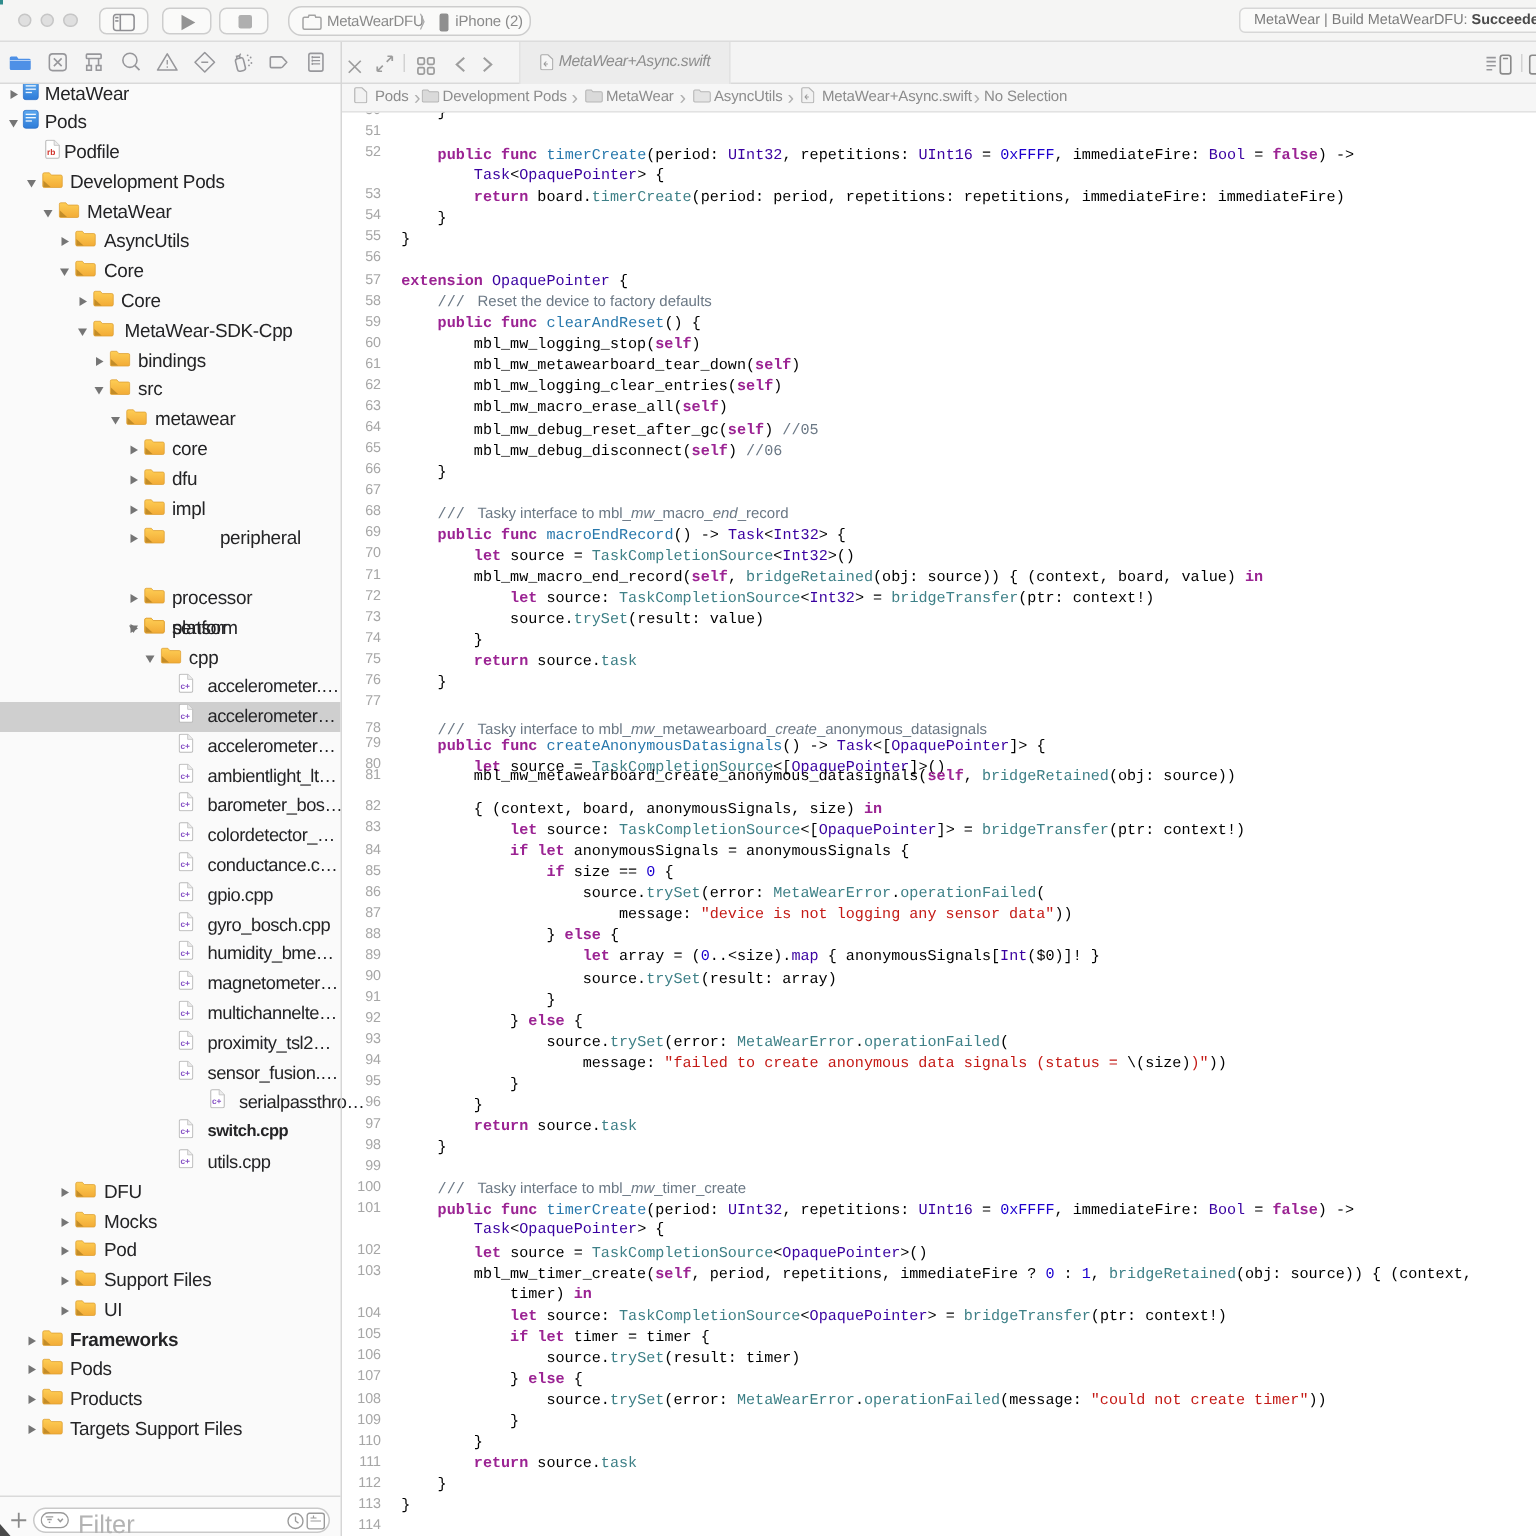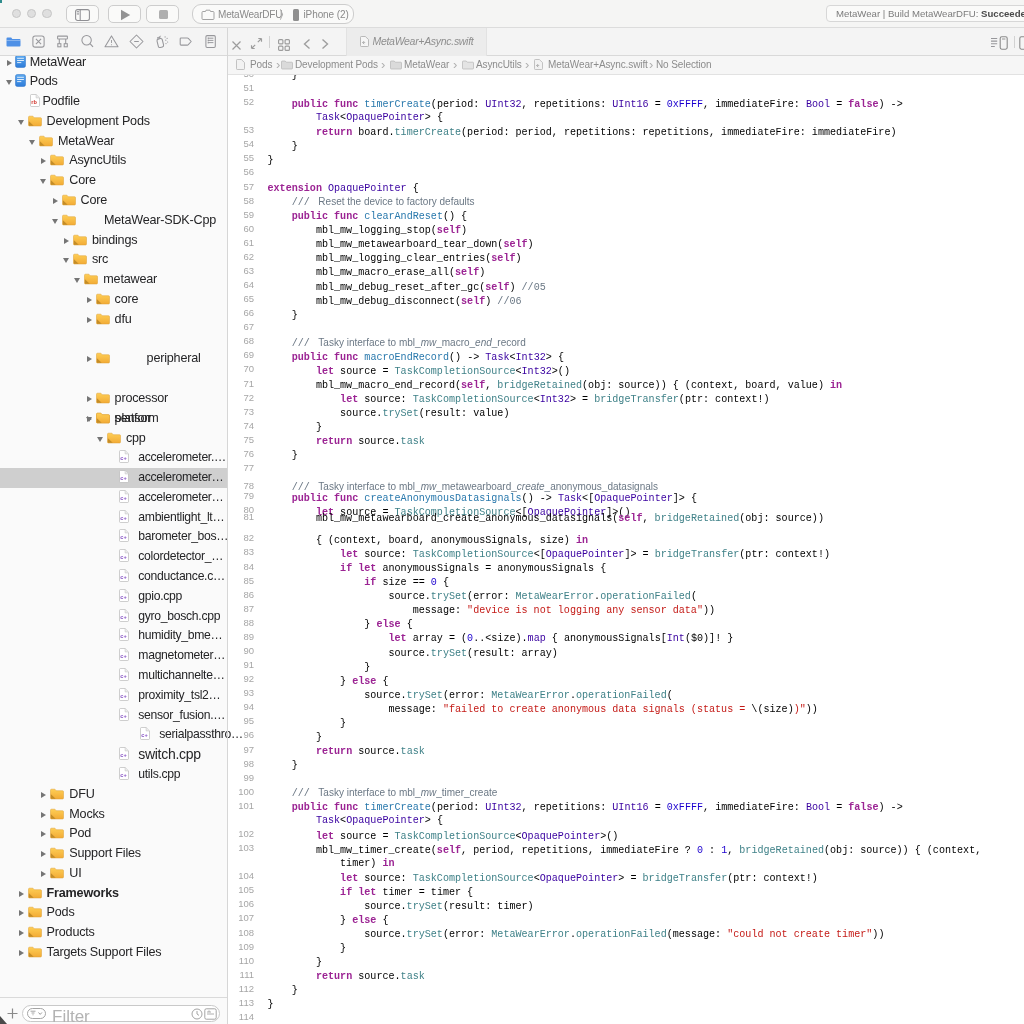--- a/index.html
+++ b/index.html
@@ -186,21 +186,21 @@
           <path d="M0.9,10.7 L5.7,10.7 L0.9,6.3 Z" fill="#BE8826" opacity="0.9"></path>
         </svg></span>
       <span class="tname" style="left:80.6px;">Core</span>
     </div>
 <div class="trow" style="top:154.92px;">
       <span class="tri op" style="left:51.6px"></span>
       <span class="ticon" style="left:61.6px"><svg width="14" height="12" viewBox="0 0 14 12">
           <path d="M0.5,2.2 Q0.5,1.2 1.5,1.2 H4.9 L6.2,2.7 H12.5 Q13.5,2.7 13.5,3.7 V10 Q13.5,11 12.5,11 H1.5 Q0.5,11 0.5,10 Z" fill="url(#gf)" stroke="#DC9E32" stroke-width="0.5"></path>
           <path d="M0.9,10.7 L5.7,10.7 L0.9,6.3 Z" fill="#BE8826" opacity="0.9"></path>
         </svg></span>
-      <span class="tname" style="left:83px;margin-left:21px;">MetaWear-SDK-Cpp</span>
+      <span class="tname" style="left:83px;">MetaWear-SDK-Cpp</span>
     </div>
 <div class="trow" style="top:174.71px;">
       <span class="tri cl2" style="left:64.0px"></span>
       <span class="ticon" style="left:73.0px"><svg width="14" height="12" viewBox="0 0 14 12">
           <path d="M0.5,2.2 Q0.5,1.2 1.5,1.2 H4.9 L6.2,2.7 H12.5 Q13.5,2.7 13.5,3.7 V10 Q13.5,11 12.5,11 H1.5 Q0.5,11 0.5,10 Z" fill="url(#gf)" stroke="#DC9E32" stroke-width="0.5"></path>
           <path d="M0.9,10.7 L5.7,10.7 L0.9,6.3 Z" fill="#BE8826" opacity="0.9"></path>
         </svg></span>
       <span class="tname" style="left:92.0px;">bindings</span>
     </div>
 <div class="trow" style="top:194.50px;">
@@ -228,20 +228,28 @@
       <span class="tname" style="left:114.6px;">core</span>
     </div>
 <div class="trow" style="top:253.87px;">
       <span class="tri cl2" style="left:86.6px"></span>
       <span class="ticon" style="left:95.6px"><svg width="14" height="12" viewBox="0 0 14 12">
           <path d="M0.5,2.2 Q0.5,1.2 1.5,1.2 H4.9 L6.2,2.7 H12.5 Q13.5,2.7 13.5,3.7 V10 Q13.5,11 12.5,11 H1.5 Q0.5,11 0.5,10 Z" fill="url(#gf)" stroke="#DC9E32" stroke-width="0.5"></path>
           <path d="M0.9,10.7 L5.7,10.7 L0.9,6.3 Z" fill="#BE8826" opacity="0.9"></path>
         </svg></span>
       <span class="tname" style="left:114.6px;">dfu</span>
     </div>
+<div class="trow" style="top:273.67px;">
+      <span class="tri cl2" style="left:86.6px"></span>
+      <span class="ticon" style="left:95.6px"><svg width="14" height="12" viewBox="0 0 14 12">
+          <path d="M0.5,2.2 Q0.5,1.2 1.5,1.2 H4.9 L6.2,2.7 H12.5 Q13.5,2.7 13.5,3.7 V10 Q13.5,11 12.5,11 H1.5 Q0.5,11 0.5,10 Z" fill="url(#gf)" stroke="#DC9E32" stroke-width="0.5"></path>
+          <path d="M0.9,10.7 L5.7,10.7 L0.9,6.3 Z" fill="#BE8826" opacity="0.9"></path>
+        </svg></span>
+      <span class="tname" style="left:114.6px;">impl</span>
+    </div>
 <div class="trow" style="top:293.45px;">
       <span class="tri cl2" style="left:86.6px"></span>
       <span class="ticon" style="left:95.6px"><svg width="14" height="12" viewBox="0 0 14 12">
           <path d="M0.5,2.2 Q0.5,1.2 1.5,1.2 H4.9 L6.2,2.7 H12.5 Q13.5,2.7 13.5,3.7 V10 Q13.5,11 12.5,11 H1.5 Q0.5,11 0.5,10 Z" fill="url(#gf)" stroke="#DC9E32" stroke-width="0.5"></path>
           <path d="M0.9,10.7 L5.7,10.7 L0.9,6.3 Z" fill="#BE8826" opacity="0.9"></path>
         </svg></span>
       <span class="tname" style="left:114.6px;padding-left:32px;">peripheral</span>
     </div>
 <div class="trow" style="top:313.25px;margin-top:40px;">
       <span class="tri cl2" style="left:86.6px"></span>
@@ -394,21 +402,21 @@
           <text x="1.3" y="10.2" font-size="5.6" font-weight="bold" fill="#8753C5" font-family="Liberation Sans">c+</text>
         </svg></span>
       <span class="tname" style="left:138.3px;font-size:12.2px;letter-spacing:-0.3px;">serialpassthro…</span>
     </div>
 <div class="trow" style="top:689.25px;">
       <span class="ticon" style="left:119.3px"><svg width="10" height="13" viewBox="0 0 10 13">
           <path d="M0.5,1.5 Q0.5,0.5 1.5,0.5 H6.1 L9.5,3.9 V11.5 Q9.5,12.5 8.5,12.5 H1.5 Q0.5,12.5 0.5,11.5 Z" fill="#FFFFFF" stroke="#B9B9B9" stroke-width="0.7"></path>
           <path d="M6.1,0.5 L6.1,3.9 L9.5,3.9" fill="#ECECEC" stroke="#C4C4C4" stroke-width="0.6"></path>
           <text x="1.3" y="10.2" font-size="5.6" font-weight="bold" fill="#8753C5" font-family="Liberation Sans">c+</text>
         </svg></span>
-      <span class="tname" style="left:138.3px;font-size:14px;letter-spacing:-0.3px;">switch.cpp</span>
+      <span class="tname" style="left:138.3px;font-size:11px;letter-spacing:-0.3px;font-weight:bold;">switch.cpp</span>
     </div>
 <div class="trow" style="top:709.04px;">
       <span class="ticon" style="left:119.3px"><svg width="10" height="13" viewBox="0 0 10 13">
           <path d="M0.5,1.5 Q0.5,0.5 1.5,0.5 H6.1 L9.5,3.9 V11.5 Q9.5,12.5 8.5,12.5 H1.5 Q0.5,12.5 0.5,11.5 Z" fill="#FFFFFF" stroke="#B9B9B9" stroke-width="0.7"></path>
           <path d="M6.1,0.5 L6.1,3.9 L9.5,3.9" fill="#ECECEC" stroke="#C4C4C4" stroke-width="0.6"></path>
           <text x="1.3" y="10.2" font-size="5.6" font-weight="bold" fill="#8753C5" font-family="Liberation Sans">c+</text>
         </svg></span>
       <span class="tname" style="left:138.3px;font-size:12.2px;letter-spacing:-0.3px;">utils.cpp</span>
     </div>
 <div class="trow" style="top:728.84px;">

